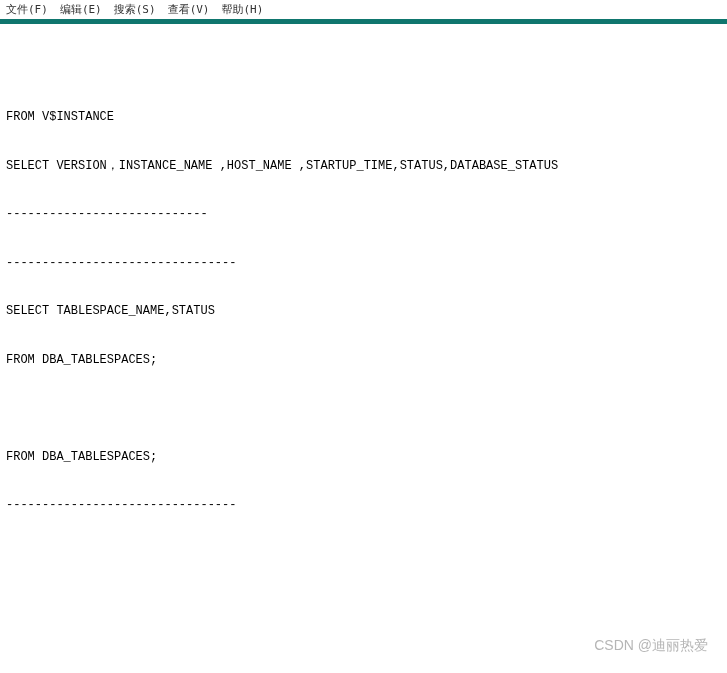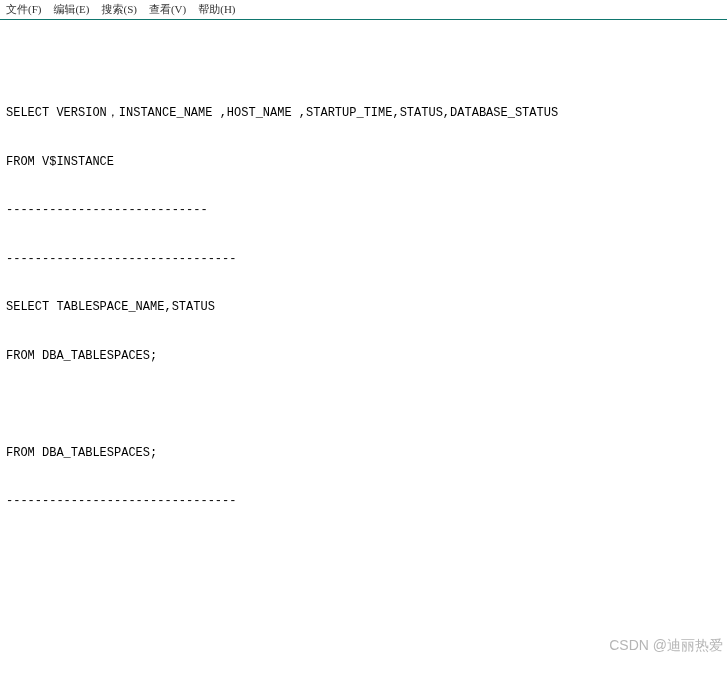--- a/index.html
+++ b/index.html
@@ -16,22 +16,21 @@
       height: 673px;
       position: relative;
       overflow: hidden;
     }
     .menu-bar {
       display: flex;
       gap: 8px;
       padding: 2px 4px;
       font-size: 11px;
       color: #333;
-      border-bottom: 1px solid #0f766e;
-      font-family: Liberation Serif, serif;
+      border-bottom: 5px solid #0f766e;
     }
     .menu-item {
       padding: 0 2px;
       cursor: pointer;
     }
     .code-area {
       padding: 4px 6px;
       font-family: "Consolas", "Courier New", monospace;
       font-size: 12px;
       line-height: 1.35;
@@ -39,42 +38,42 @@
       color: #000000;
       position: relative;
     }
     .code-line {
       display: block;
       min-height: 1.35em;
     }
     .watermark {
       position: absolute;
       bottom: 18px;
-      right: 4px;
+      right: 19px;
       color: rgba(120,120,120,0.55);
       font-size: 14px;
       font-family: "Microsoft YaHei", sans-serif;
       pointer-events: none;
     }
   </style>
 </head>
 <body>
 
 <div class="menu-bar">
   <span class="menu-item">文件(F)</span>
   <span class="menu-item">编辑(E)</span>
   <span class="menu-item">搜索(S)</span>
   <span class="menu-item">查看(V)</span>
   <span class="menu-item">帮助(H)</span>
 </div>
 
 <div class="code-area">
   <span class="code-line"></span>
+  <span class="code-line">FROM V$INSTANCE</span>
   <span class="code-line">SELECT VERSION，INSTANCE_NAME ,HOST_NAME ,STARTUP_TIME,STATUS,DATABASE_STATUS</span>
-  <span class="code-line">FROM V$INSTANCE</span>
   <span class="code-line">----------------------------</span>
   <span class="code-line">--------------------------------</span>
   <span class="code-line">SELECT TABLESPACE_NAME,STATUS</span>
   <span class="code-line">FROM DBA_TABLESPACES;</span>
   <span class="code-line"></span>
   <span class="code-line">FROM DBA_TABLESPACES;</span>
   <span class="code-line">--------------------------------</span>
   
   
   

